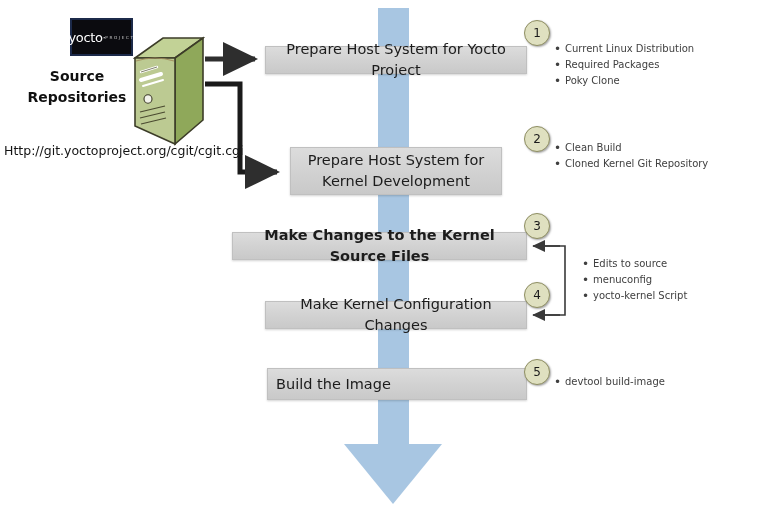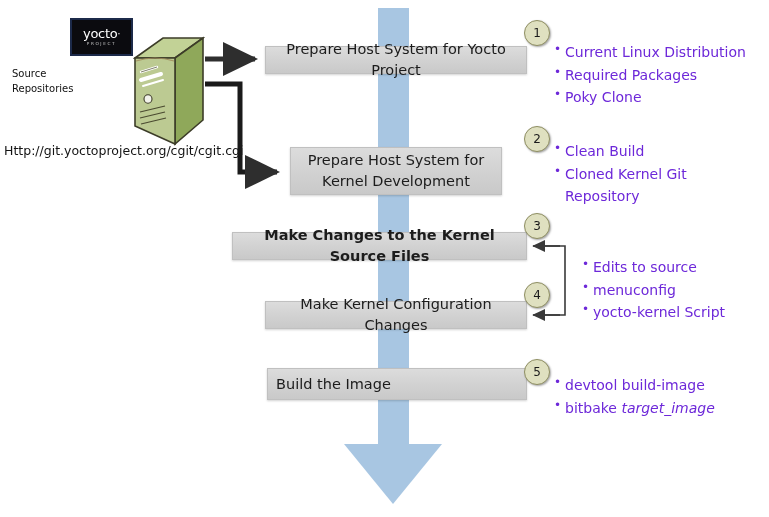--- a/index.html
+++ b/index.html
@@ -59,21 +59,21 @@
   .yocto-logo {
     position: absolute;
     left: 70px;
     top: 18px;
     width: 63px;
     height: 38px;
     background: #0b0b0f;
     border: 2px solid #1c2a4a;
     box-sizing: border-box;
     display: flex;
-    flex-direction: column;
+    flex-direction: row;
     align-items: center;
     justify-content: center;
   }
   .yocto-word {
     color: #ffffff;
     font-size: 13px;
     letter-spacing: -0.3px;
     line-height: 1;
     font-family: "DejaVu Sans", sans-serif;
   }
@@ -88,22 +88,23 @@
     margin-top: 2px;
     line-height: 1;
   }
 
   
   .src-label {
     position: absolute;
     left: 12px;
     top: 66px;
     width: 130px;
-    font-size: 10px;
-    font-weight: normal;
+    text-align: center;
+    font-size: 14px;
+    font-weight: bold;
     color: #101010;
     line-height: 1.5;
   }
   .src-url {
     position: absolute;
     left: 4px;
     top: 143px;
     font-size: 12.5px;
     color: #141414;
     white-space: nowrap;
@@ -131,22 +132,22 @@
     align-items: center;
     justify-content: center;
     font-size: 12px;
     color: #1a1a1a;
     box-shadow: 1px 1px 2px rgba(0,0,0,0.35);
   }
 
   
   .bullets {
     position: absolute;
-    font-size: 14px;
-    color: #6d28d9;
+    font-size: 10px;
+    color: #404040;
     line-height: 1.62;
   }
   .bullets ul {
     margin: 0;
     padding: 0 0 0 13px;
     list-style: none;
   }
   .bullets li {
     position: relative;
     padding-left: 0;
@@ -290,17 +291,16 @@
     <ul>
       <li>Edits to source</li>
       <li>menuconfig</li>
       <li>yocto-kernel Script</li>
     </ul>
   </div>
 
   <div class="bullets" style="left:552px; top:374px; width:190px;">
     <ul>
       <li>devtool build-image</li>
-      <li><span>bitbake </span><span class="ital">target_image</span></li>
     </ul>
   </div>
 
 </div>
 
 </body></html>

